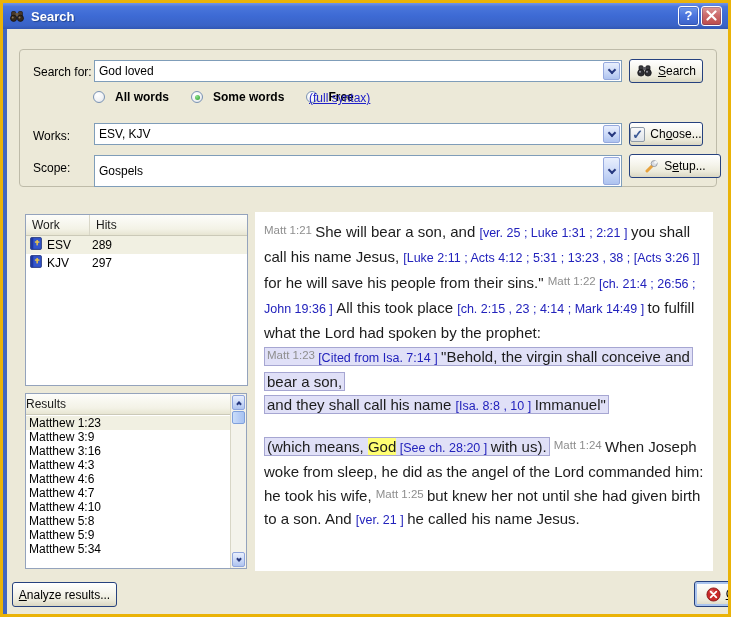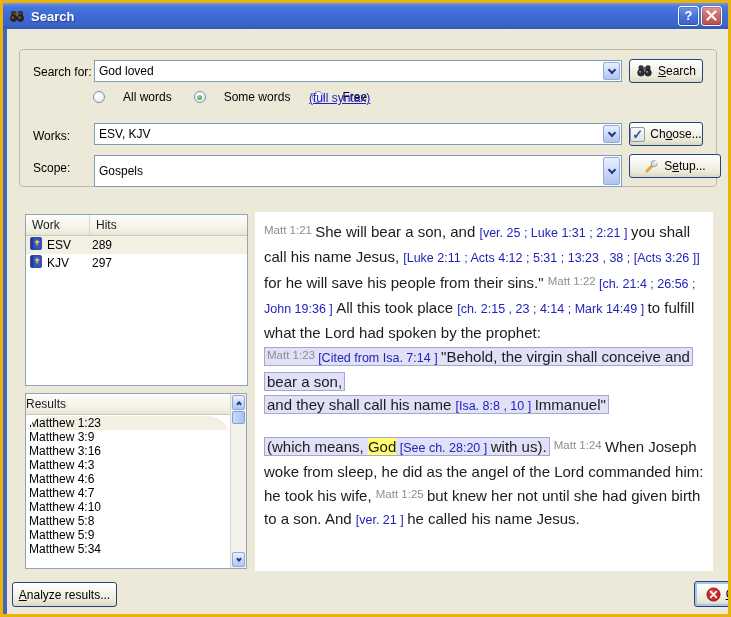--- a/index.html
+++ b/index.html
@@ -39,21 +39,21 @@
   .chev { width:6px; height:6px; border-right:2px solid #26387E; border-bottom:2px solid #26387E; transform:rotate(45deg); margin-top:-3px; }
   .chev-up { transform:rotate(225deg); margin-top:3px; }
   .xpbtn {
     background:linear-gradient(180deg,#FFFFFF 0%,#F6F5ED 40%,#ECEADB 75%,#DAD7C2 100%);
     border:1px solid #26417E; border-radius:3px; font-size:12px; color:#000;
     display:flex; align-items:center; justify-content:center; gap:5px; cursor:default;
   }
   .xpbtn .mn { text-decoration:underline; }
   .btn-default { box-shadow:inset 0 0 0 2px #AAC4EE;margin-left:48px; }
   .radio-row { display:flex; align-items:center; gap:10px; }
-  .radio-item { display:flex; align-items:center; gap:18px; margin-right:12px; }
+  .radio-item { display:flex; align-items:center; gap:10px; margin-right:12px;font-weight:bold; }
   .radio-circle {
     width:12px; height:12px; border-radius:50%; border:1px solid #7A93B4;
     background:radial-gradient(circle at 35% 30%, #FFFFFF 0%, #F2F3F5 55%, #D8DDE4 100%);
     display:flex; align-items:center; justify-content:center;
   }
   .radio-dot { width:5px; height:5px; border-radius:50%; background:radial-gradient(circle at 35% 30%, #8CE08C, #2E9E2E); }
   .syntax-link { font-size:12px; color:#2020C8; }
   .syntax-link u { text-decoration:underline; }
   .panel { background:#fff; border:1px solid #94A3BC; }
   .grid-header {
@@ -61,21 +61,21 @@
     border-bottom:1px solid #CBC9B8; display:flex; align-items:center; font-size:12px; color:#1A1A1A;
   }
   .hcell-work { padding-left:6px; width:63px; }
   .hcell-hits { padding-left:6px; border-left:1px solid #D9D7C8; flex:1; height:100%; display:flex; align-items:center; }
   .wrow { height:18px; display:flex; align-items:center; font-size:12px; color:#000; }
   .wrow.sel { background:#F1F0E2; }
   .wrow .icon-book { margin:0 5px 0 4px; }
   .wrow .wname { width:38px; }
   .wrow .whits { padding-left:7px; }
   .results-header-wrap { position:absolute; left:0; top:0; right:16px; }
-  .results-list { position:absolute; left:0; top:22px; right:16px; bottom:0; overflow:hidden;border-radius:22px; }
+  .results-list { position:absolute; left:0; top:22px; right:16px; bottom:0; overflow:hidden; }
   .ritem { height:14px; line-height:14px; font-size:12px; padding-left:3px; color:#000; white-space:nowrap; }
   .ritem.sel { background:#F1F0E2; }
   .scrollbar { position:absolute; right:0; top:0; bottom:0; width:16px; background:#F4F3EB; border-left:1px solid #D8D6C6; }
   .sb-btn {
     position:absolute; left:1px; right:1px; height:15px; border:1px solid #8FA5DC; border-radius:2px;
     background:linear-gradient(180deg,#E9EFFD 0%,#CBD9F7 55%,#AEC3EF 100%);
     display:flex; align-items:center; justify-content:center;
   }
   .sb-up { top:1px; } .sb-down { bottom:1px; }
   .sb-thumb {

